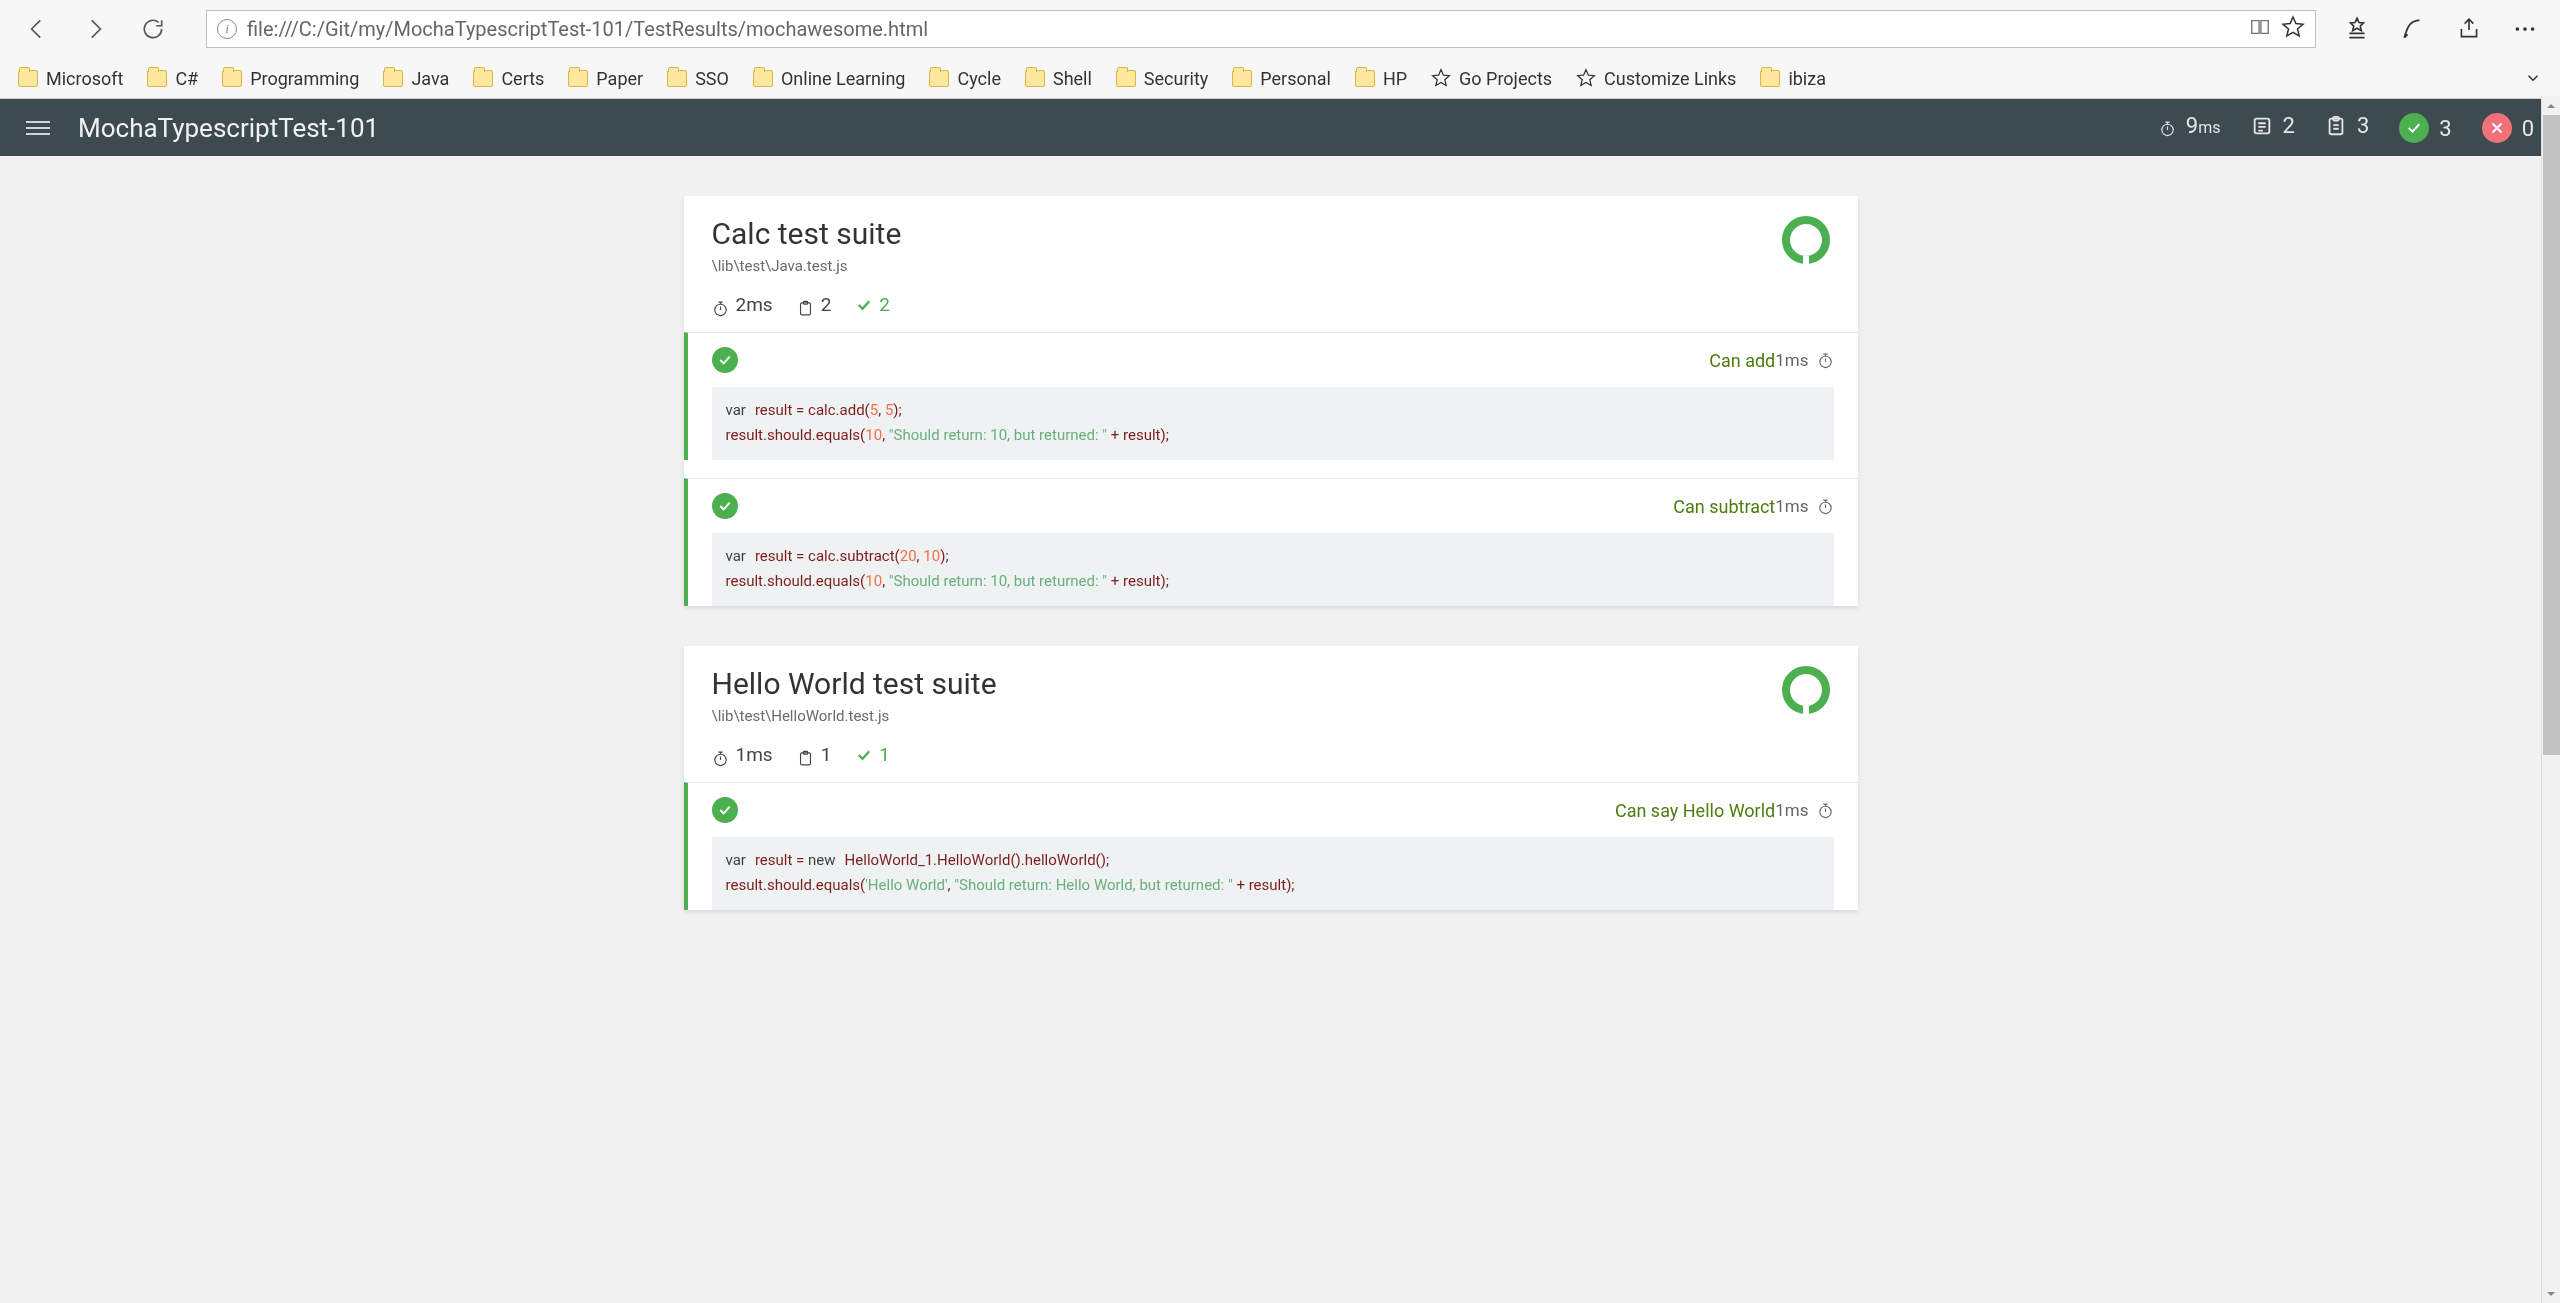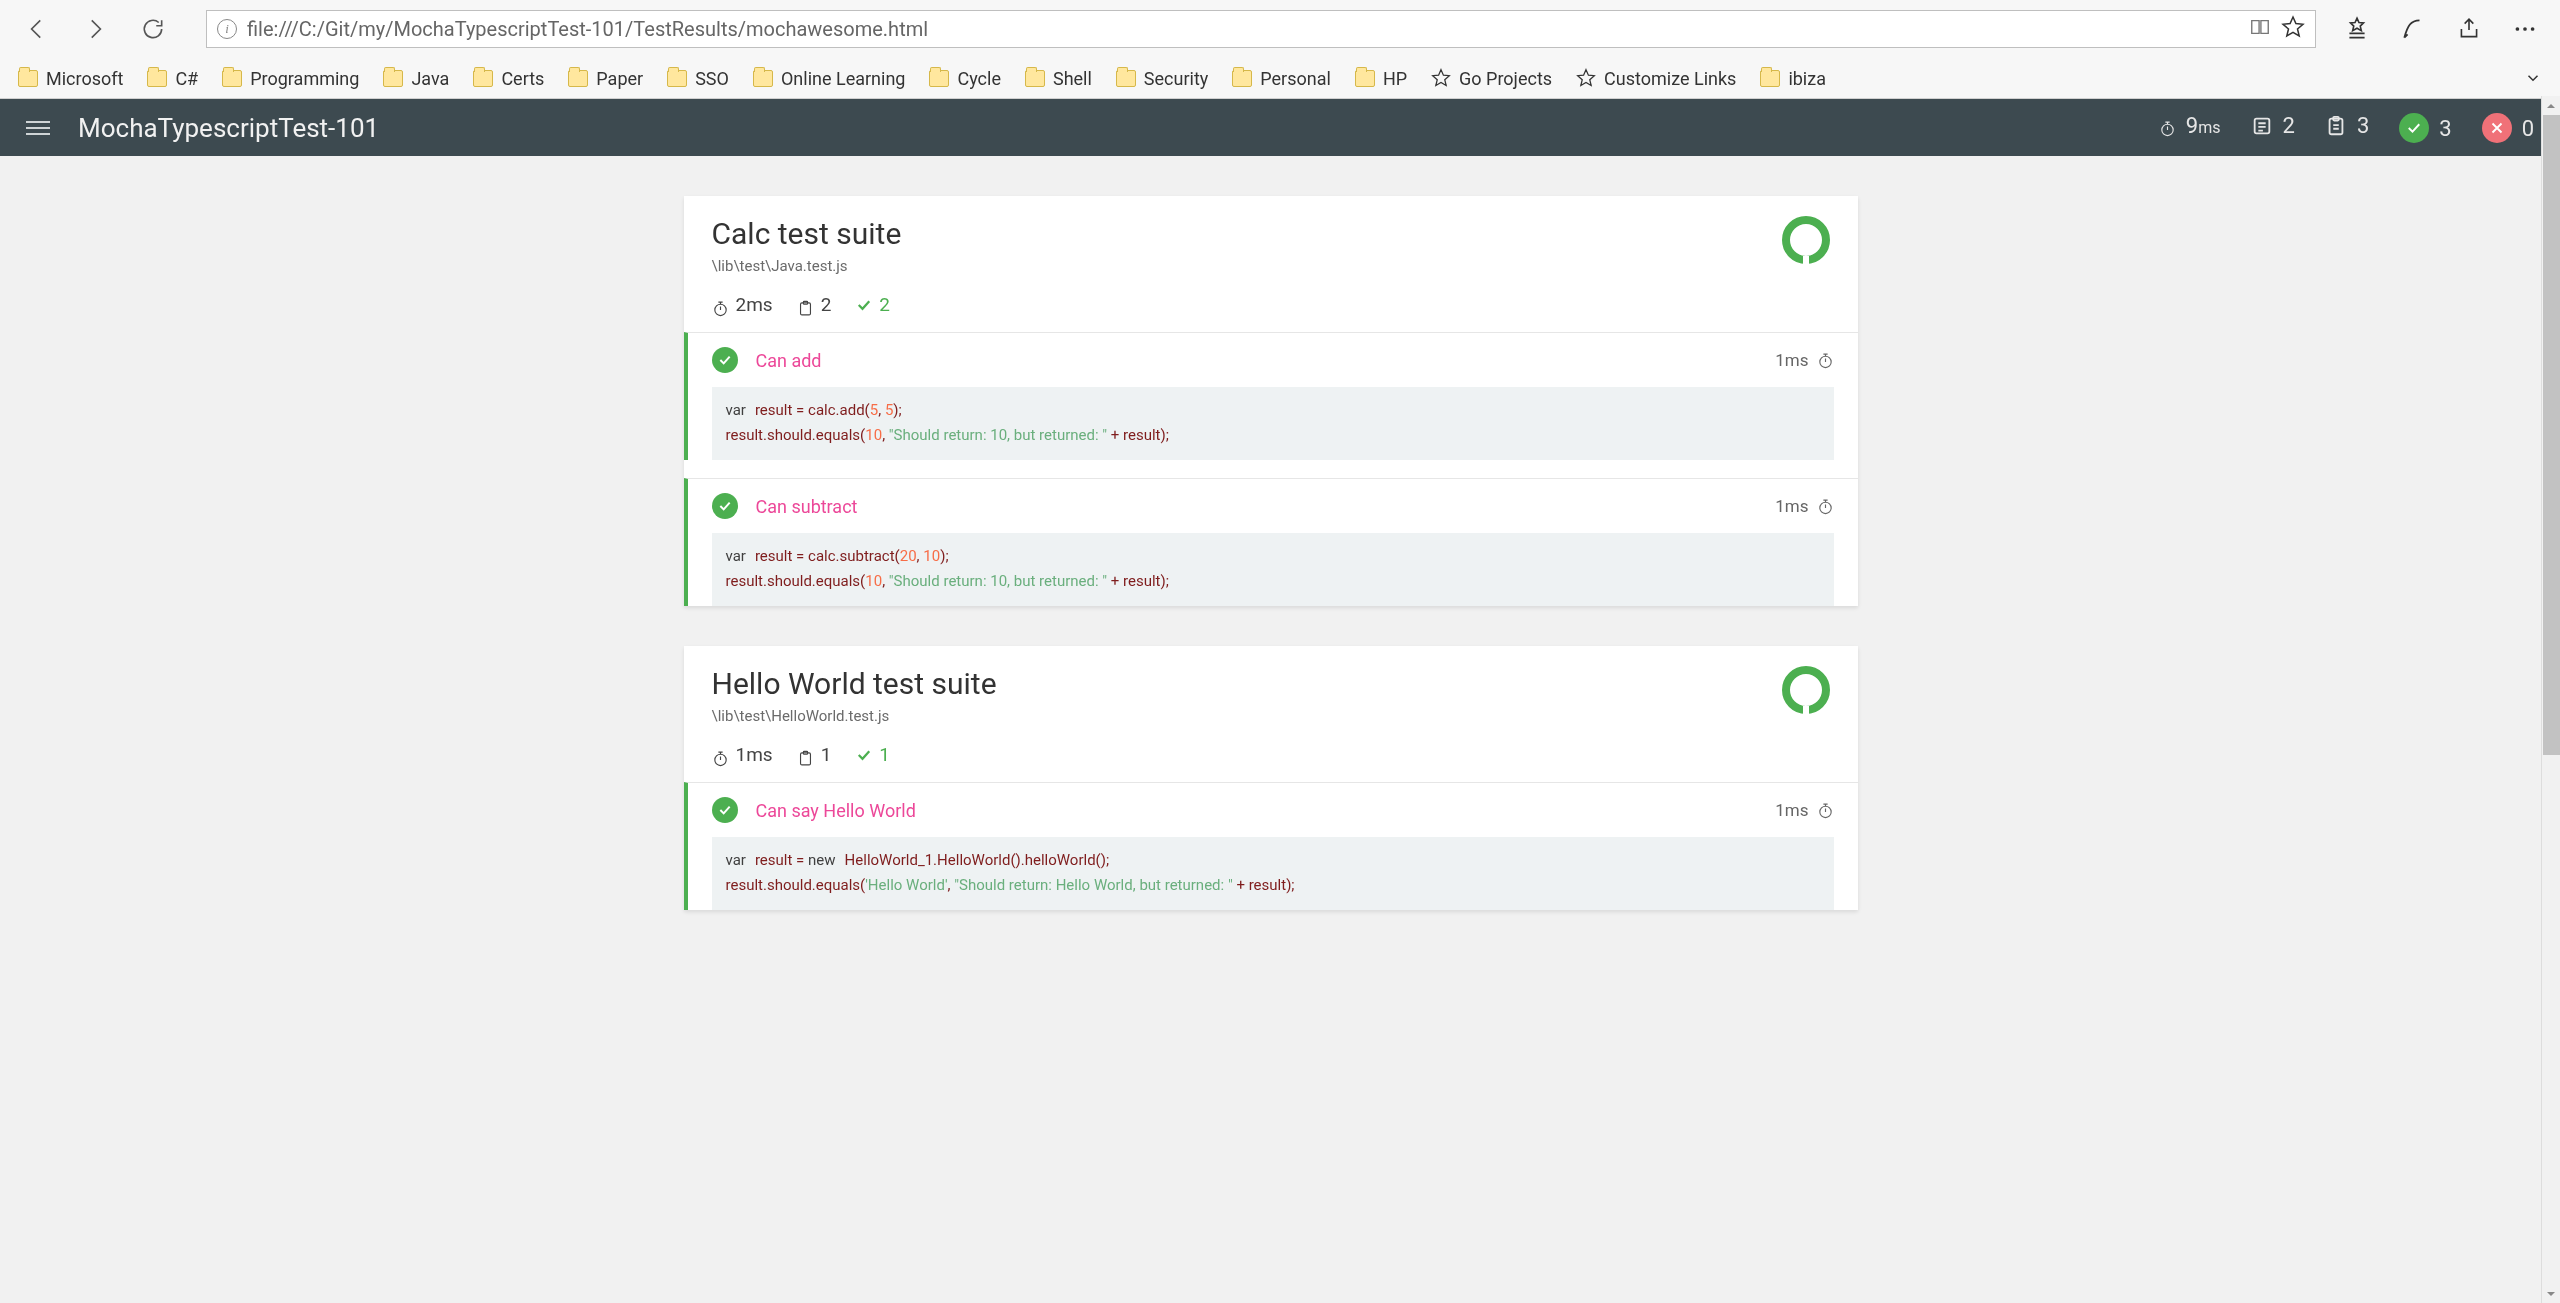--- a/index.html
+++ b/index.html
@@ -49,21 +49,21 @@
 .suite-meta .pass-count { color:#4caf50; display:flex; align-items:center; gap:6px; }
 .suite-meta .meta-item { display:flex; align-items:flex-end; gap:7px; }
 .suite-donut { position:absolute; right:28px; top:20px; width:48px; height:48px; border:8px solid #4caf50; border-radius:50%; }
 .suite-donut::after { content:""; position:absolute; bottom:-8px; left:50%; width:6px; height:8px; background:#fff; transform:translateX(-50%); }
 
 
 .test { border-top:1px solid #e6e6e6; border-left:4px solid #4caf50; }
 .test-row { display:flex; align-items:center; padding:14px 24px; }
 .test-check { width:26px; height:26px; background:#4caf50; border-radius:50%; display:flex; align-items:center; justify-content:center; margin-right:18px; }
 .test-check svg { width:16px; height:16px; stroke:#fff; fill:none; stroke-width:3; }
-.test-name { font-size:18px; color:#ec4899; flex:1; }
+.test-name { font-size:18px; color:#4d7c0f; flex:1;text-align:right; }
 .test-dur { font-size:17px; color:#666; display:flex; align-items:center; gap:8px; }
 
 
 .code-block { margin:0 24px 18px; background:#eef2f3; padding:12px 14px; font-family:Consolas,"Courier New",monospace; font-size:15px; line-height:1.5; white-space:pre; overflow-x:auto; color:#546e7a; }
 .tok-kw { color:#404040; }
 .tok-var { color:#7f1d1d; }
 .tok-num { color:#f76d47; }
 .tok-str { color:#6aaf7d; }
 
 

